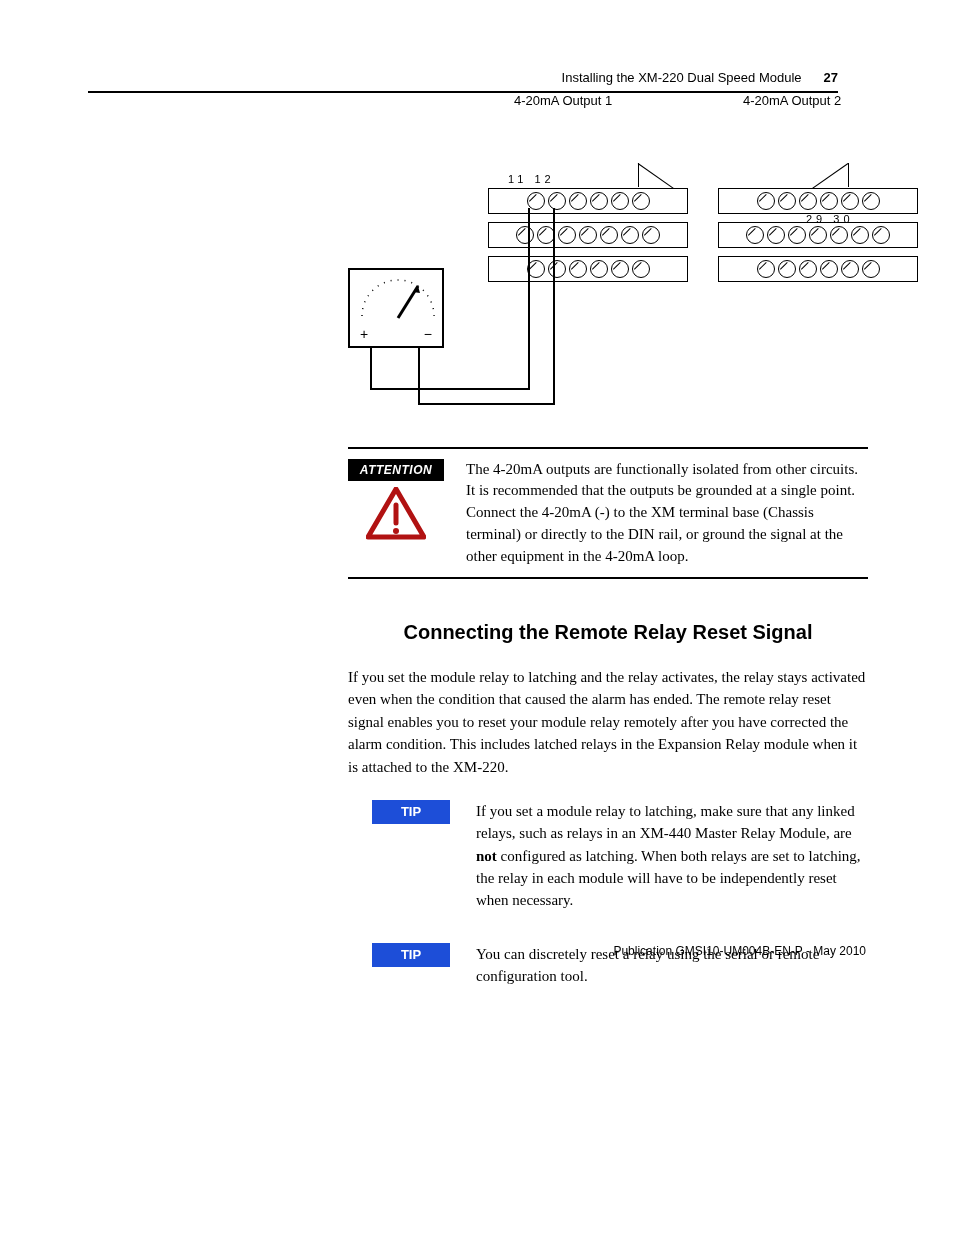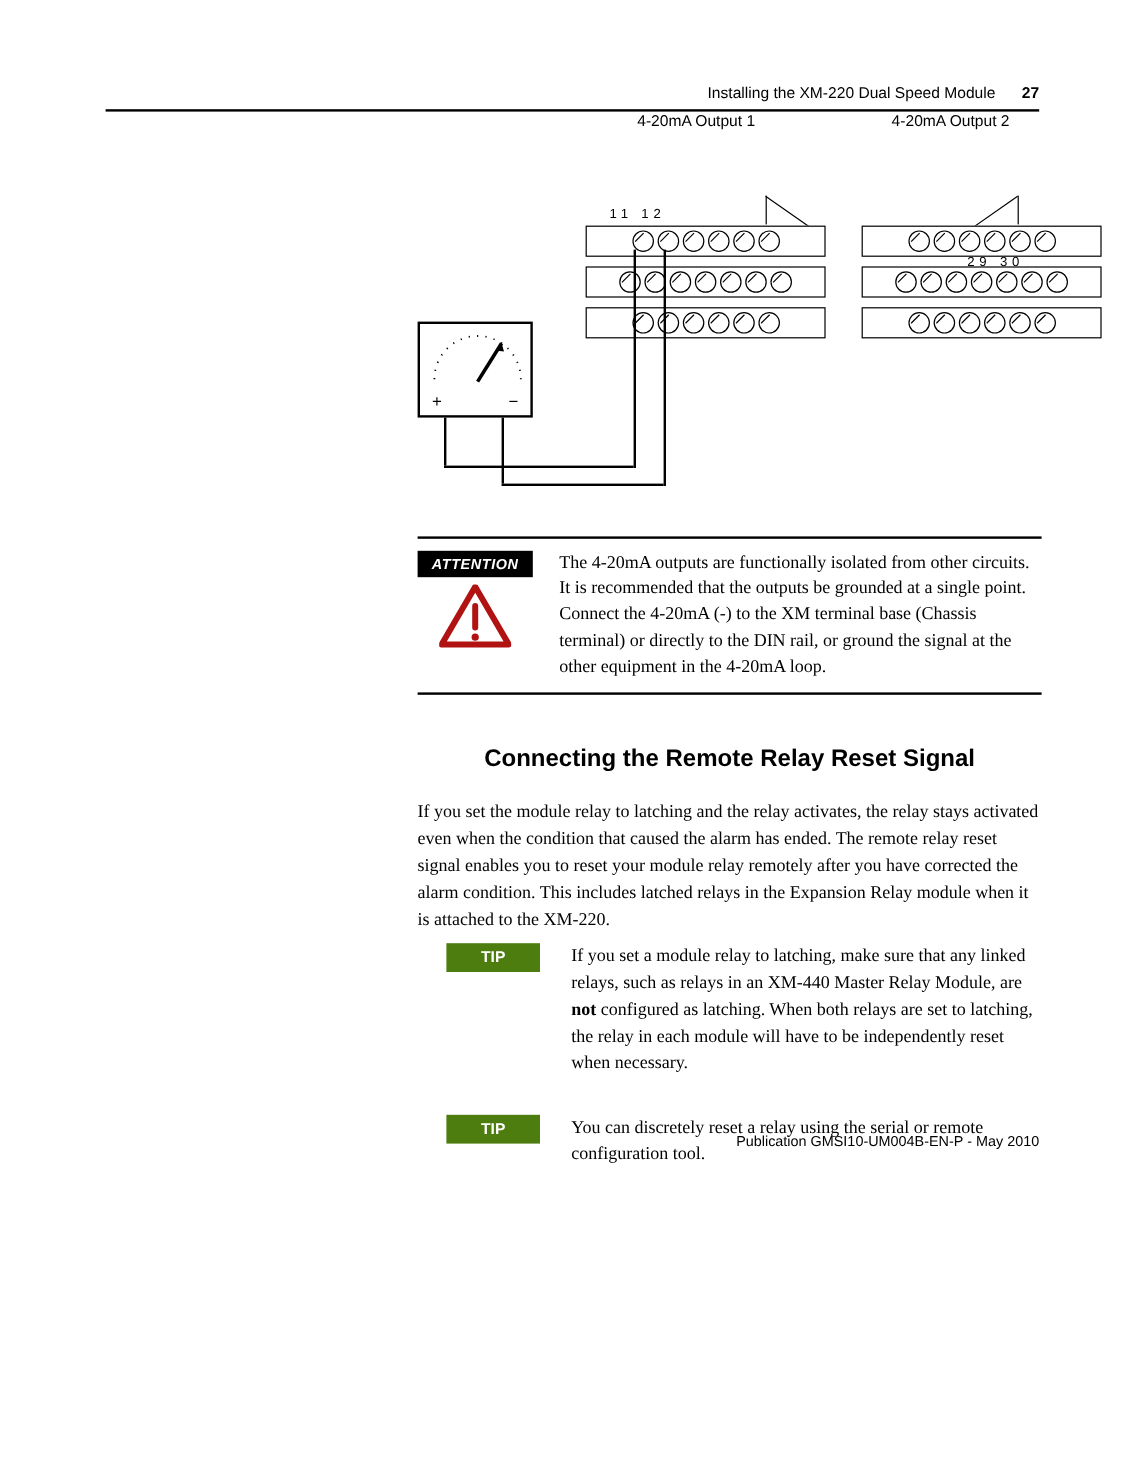--- a/index.html
+++ b/index.html
@@ -7,21 +7,21 @@
     width: 954px;
     height: 1235px;
     background: #fff;
     font-family: Georgia, 'Times New Roman', serif;
     color: #000;
   }
   .page {
     position: relative;
     width: 954px;
     height: 1008px;
-    padding: 70px 88px 60px 88px;
+    padding: 70px 116px 60px 88px;
   }
   .running-head {
     display: flex;
     justify-content: flex-end;
     align-items: baseline;
     gap: 22px;
     font-family: Arial, Helvetica, sans-serif;
     font-size: 13px;
     margin-bottom: 6px;
   }
@@ -52,21 +52,21 @@
     width: 200px;
   }
   .term-stack.left  { left: 140px; top: 55px; }
   .term-stack.right { left: 370px; top: 55px; }
   .outlabel {
     position: absolute;
     font-family: Arial, Helvetica, sans-serif;
     font-size: 13px;
     top: -40px;
   }
-  .outlabel.l1 { left: 183px; }
+  .outlabel.l1 { left: 166px; }
   .outlabel.l2 { left: 395px; }
   .tinynums {
     position: absolute;
     font-family: Arial, Helvetica, sans-serif;
     font-size: 11px;
     letter-spacing: 4px;
   }
   .tinynums.t1 { left: 160px; top: 40px; }
   .tinynums.t2 { left: 458px; top: 80px; }
   .row {
@@ -139,32 +139,32 @@
   h2.section {
     font-family: Arial, Helvetica, sans-serif;
     font-size: 20px;
     font-weight: 700;
     margin: 42px 0 22px 0;
     text-align: center;
   }
   p.para {
     font-size: 15px;
     line-height: 1.5;
-    margin-bottom: 8px;
+    margin-bottom: 22px;
   }
 
   .tipbox {
     display:flex;
     gap: 26px;
     margin-bottom: 32px;
   }
   .tipbox .tiplabel {
     flex: 0 0 78px;
     margin-left: 24px;
-    background:#4d7c0f; color:#fff;
+    background:#1d4ed8; color:#fff;
     font-family: Arial, Helvetica, sans-serif;
     font-weight:700; font-size:13px;
     text-align:center;
     height: 24px; line-height:24px;
     align-self: flex-start;
   }
   .tipbox .tipbody {
     font-size: 15px;
     line-height: 1.48;
   }

